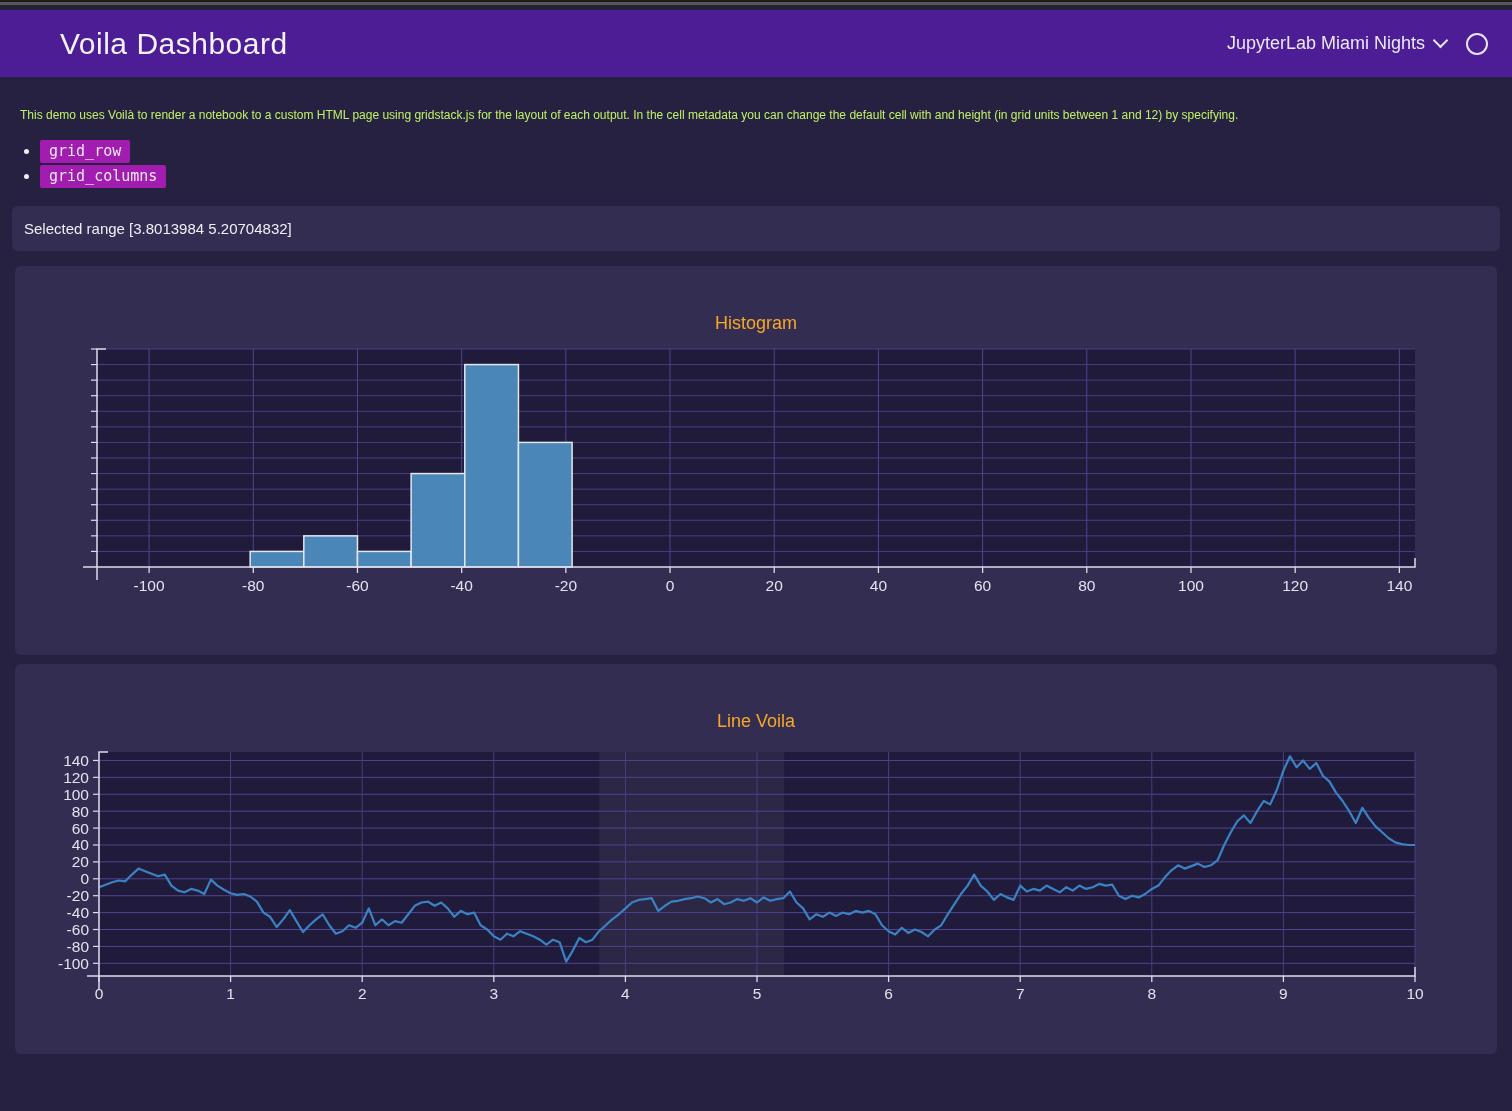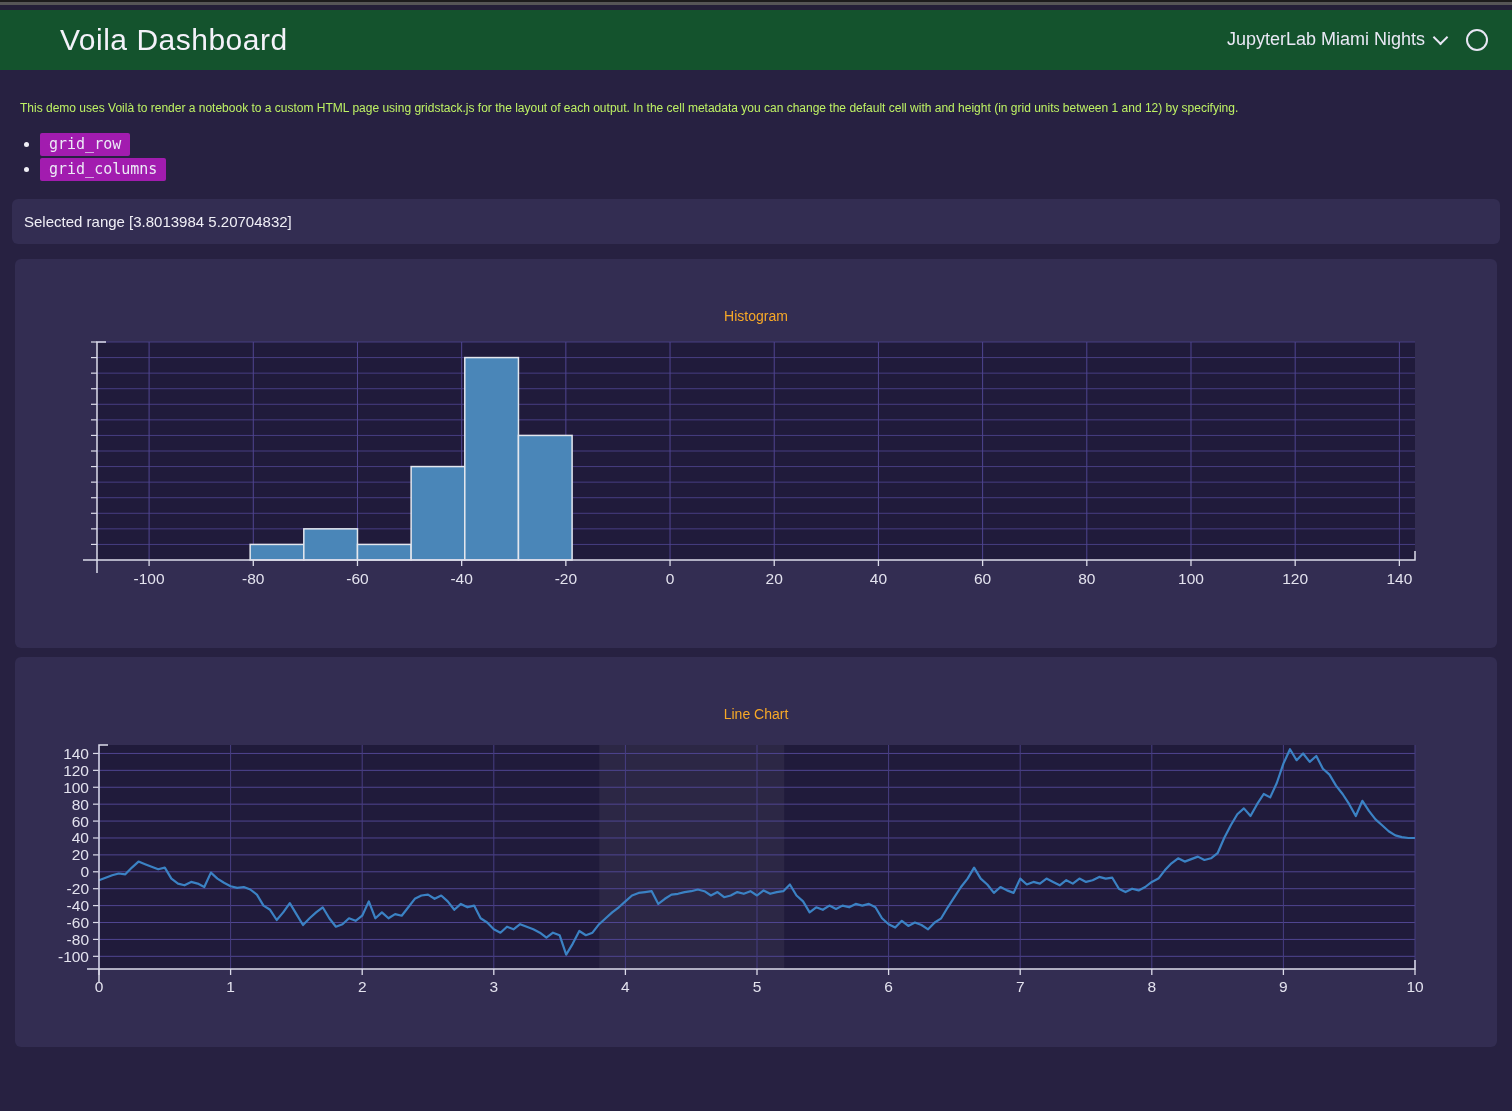--- a/index.html
+++ b/index.html
@@ -8,21 +8,21 @@
     background:#272141;color:#f0eff6;
     font-family:"Liberation Sans",sans-serif;
     position:relative;
   }
   .topstrip{
     height:8px;background:#242038;
     border-top:2px solid #1c1c1c;
     box-shadow:inset 0 3px 0 #565656;
   }
   header{
-    height:60px;background:#14532d;
+    height:67px;background:#4c1d95;
     display:flex;align-items:center;justify-content:space-between;
     padding:0 24px 0 60px;
   }
   h1{margin:0;font-size:30px;font-weight:400;color:#f4f2fa;letter-spacing:.5px;}
   .header-right{display:flex;align-items:flex-start;gap:20px;font-size:18px;color:#eae8f5;}
   .theme-selector{display:flex;align-items:center;cursor:pointer;}
   .chevron{
     width:9px;height:9px;display:inline-block;margin-left:10px;margin-top:-5px;
     border-right:2px solid #e8e6f4;border-bottom:2px solid #e8e6f4;
     transform:rotate(45deg);
@@ -45,21 +45,21 @@
   .range-box{
     margin:21px 12px 0;background:#332d52;border-radius:6px;
     padding:14px 12px;font-size:15px;color:#f0eff6;
   }
   .panel{
     margin:15px 15px 0;background:#332d52;border-radius:6px;
   }
   .panel-line{margin-top:9px;}
   .chart-title{
     padding-top:44px;height:27px;line-height:27px;
-    text-align:center;font-size:14px;color:#f7a827;
+    text-align:center;font-size:18px;color:#f7a827;
   }
   .panel svg{display:block;width:1482px;}
 </style>
 </head>
 <body>
 
 <div class="topstrip"></div>
 
 <header>
   <h1>Voila Dashboard</h1>
@@ -157,21 +157,21 @@
         <rect x="342.47430830039525" y="214.42857142857142" width="53.65770750988139" height="15.571428571428584" fill="#4a86b8" stroke="#e3e7ee" stroke-width="1.5"></rect>
         <rect x="396.13201581027664" y="136.57142857142856" width="53.65770750988139" height="93.42857142857144" fill="#4a86b8" stroke="#e3e7ee" stroke-width="1.5"></rect>
         <rect x="449.78972332015803" y="27.571428571428584" width="53.65770750988156" height="202.42857142857142" fill="#4a86b8" stroke="#e3e7ee" stroke-width="1.5"></rect>
         <rect x="503.4474308300396" y="105.42857142857143" width="53.65770750988145" height="124.57142857142857" fill="#4a86b8" stroke="#e3e7ee" stroke-width="1.5"></rect>
         <path d="M 91 12 L 82 12 L 82 243" fill="none" stroke="#dcdcea" stroke-width="1.5"></path>
         <path d="M 68 230 H 1400 V 221" fill="none" stroke="#dcdcea" stroke-width="1.5"></path>
       </svg>
   </section>
 
   <section class="panel panel-line">
-    <div class="chart-title">Line Chart</div>
+    <div class="chart-title">Line Voila</div>
     <svg id="line-svg" viewBox="0 0 1482 319" height="319">
         <rect x="84" y="17" width="1316" height="224" fill="#201b3b"></rect>
         <rect x="584.2640294400001" y="17" width="184.983529472" height="224" fill="rgba(255,255,255,0.055)"></rect>
         <line x1="84" x2="1400" y1="25.452830188679258" y2="25.452830188679258" stroke="#4f4590" stroke-width="1"></line>
         <line x1="78" x2="84" y1="25.452830188679258" y2="25.452830188679258" stroke="#dcdcea" stroke-width="1.2"></line>
         <text x="74" y="30.952830188679258" fill="#e3e2ee" font-size="15.5" font-family="Liberation Sans, sans-serif" text-anchor="end">140</text>
         <line x1="84" x2="1400" y1="42.358490566037744" y2="42.358490566037744" stroke="#4f4590" stroke-width="1"></line>
         <line x1="78" x2="84" y1="42.358490566037744" y2="42.358490566037744" stroke="#dcdcea" stroke-width="1.2"></line>
         <text x="74" y="47.858490566037744" fill="#e3e2ee" font-size="15.5" font-family="Liberation Sans, sans-serif" text-anchor="end">120</text>
         <line x1="84" x2="1400" y1="59.26415094339623" y2="59.26415094339623" stroke="#4f4590" stroke-width="1"></line>

